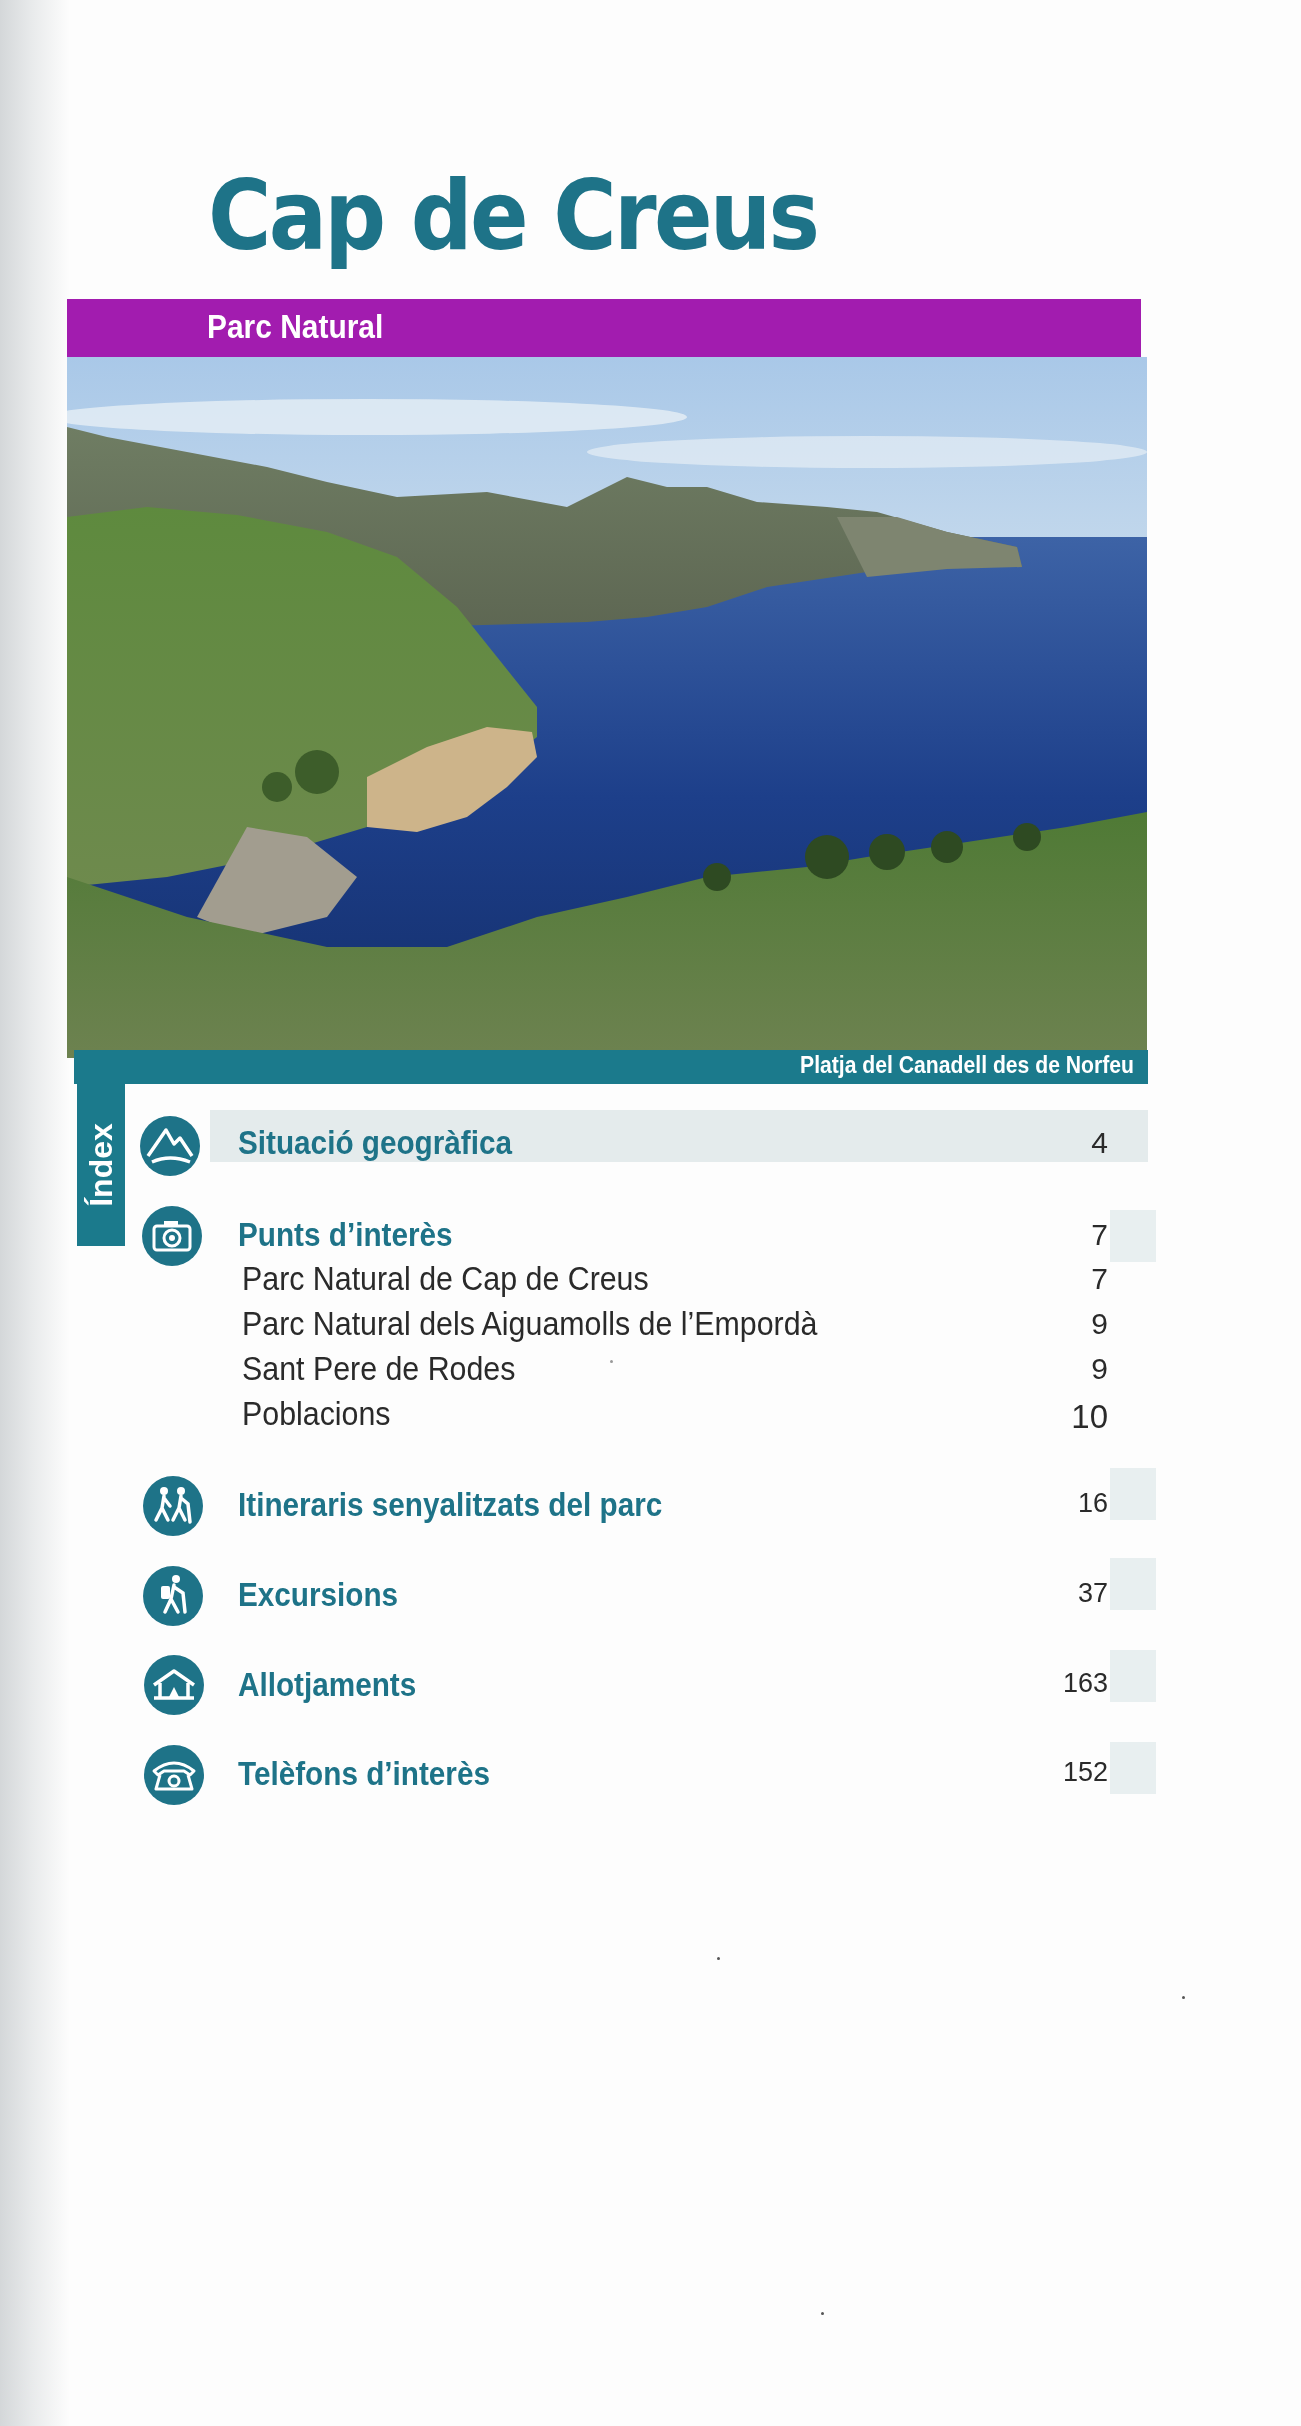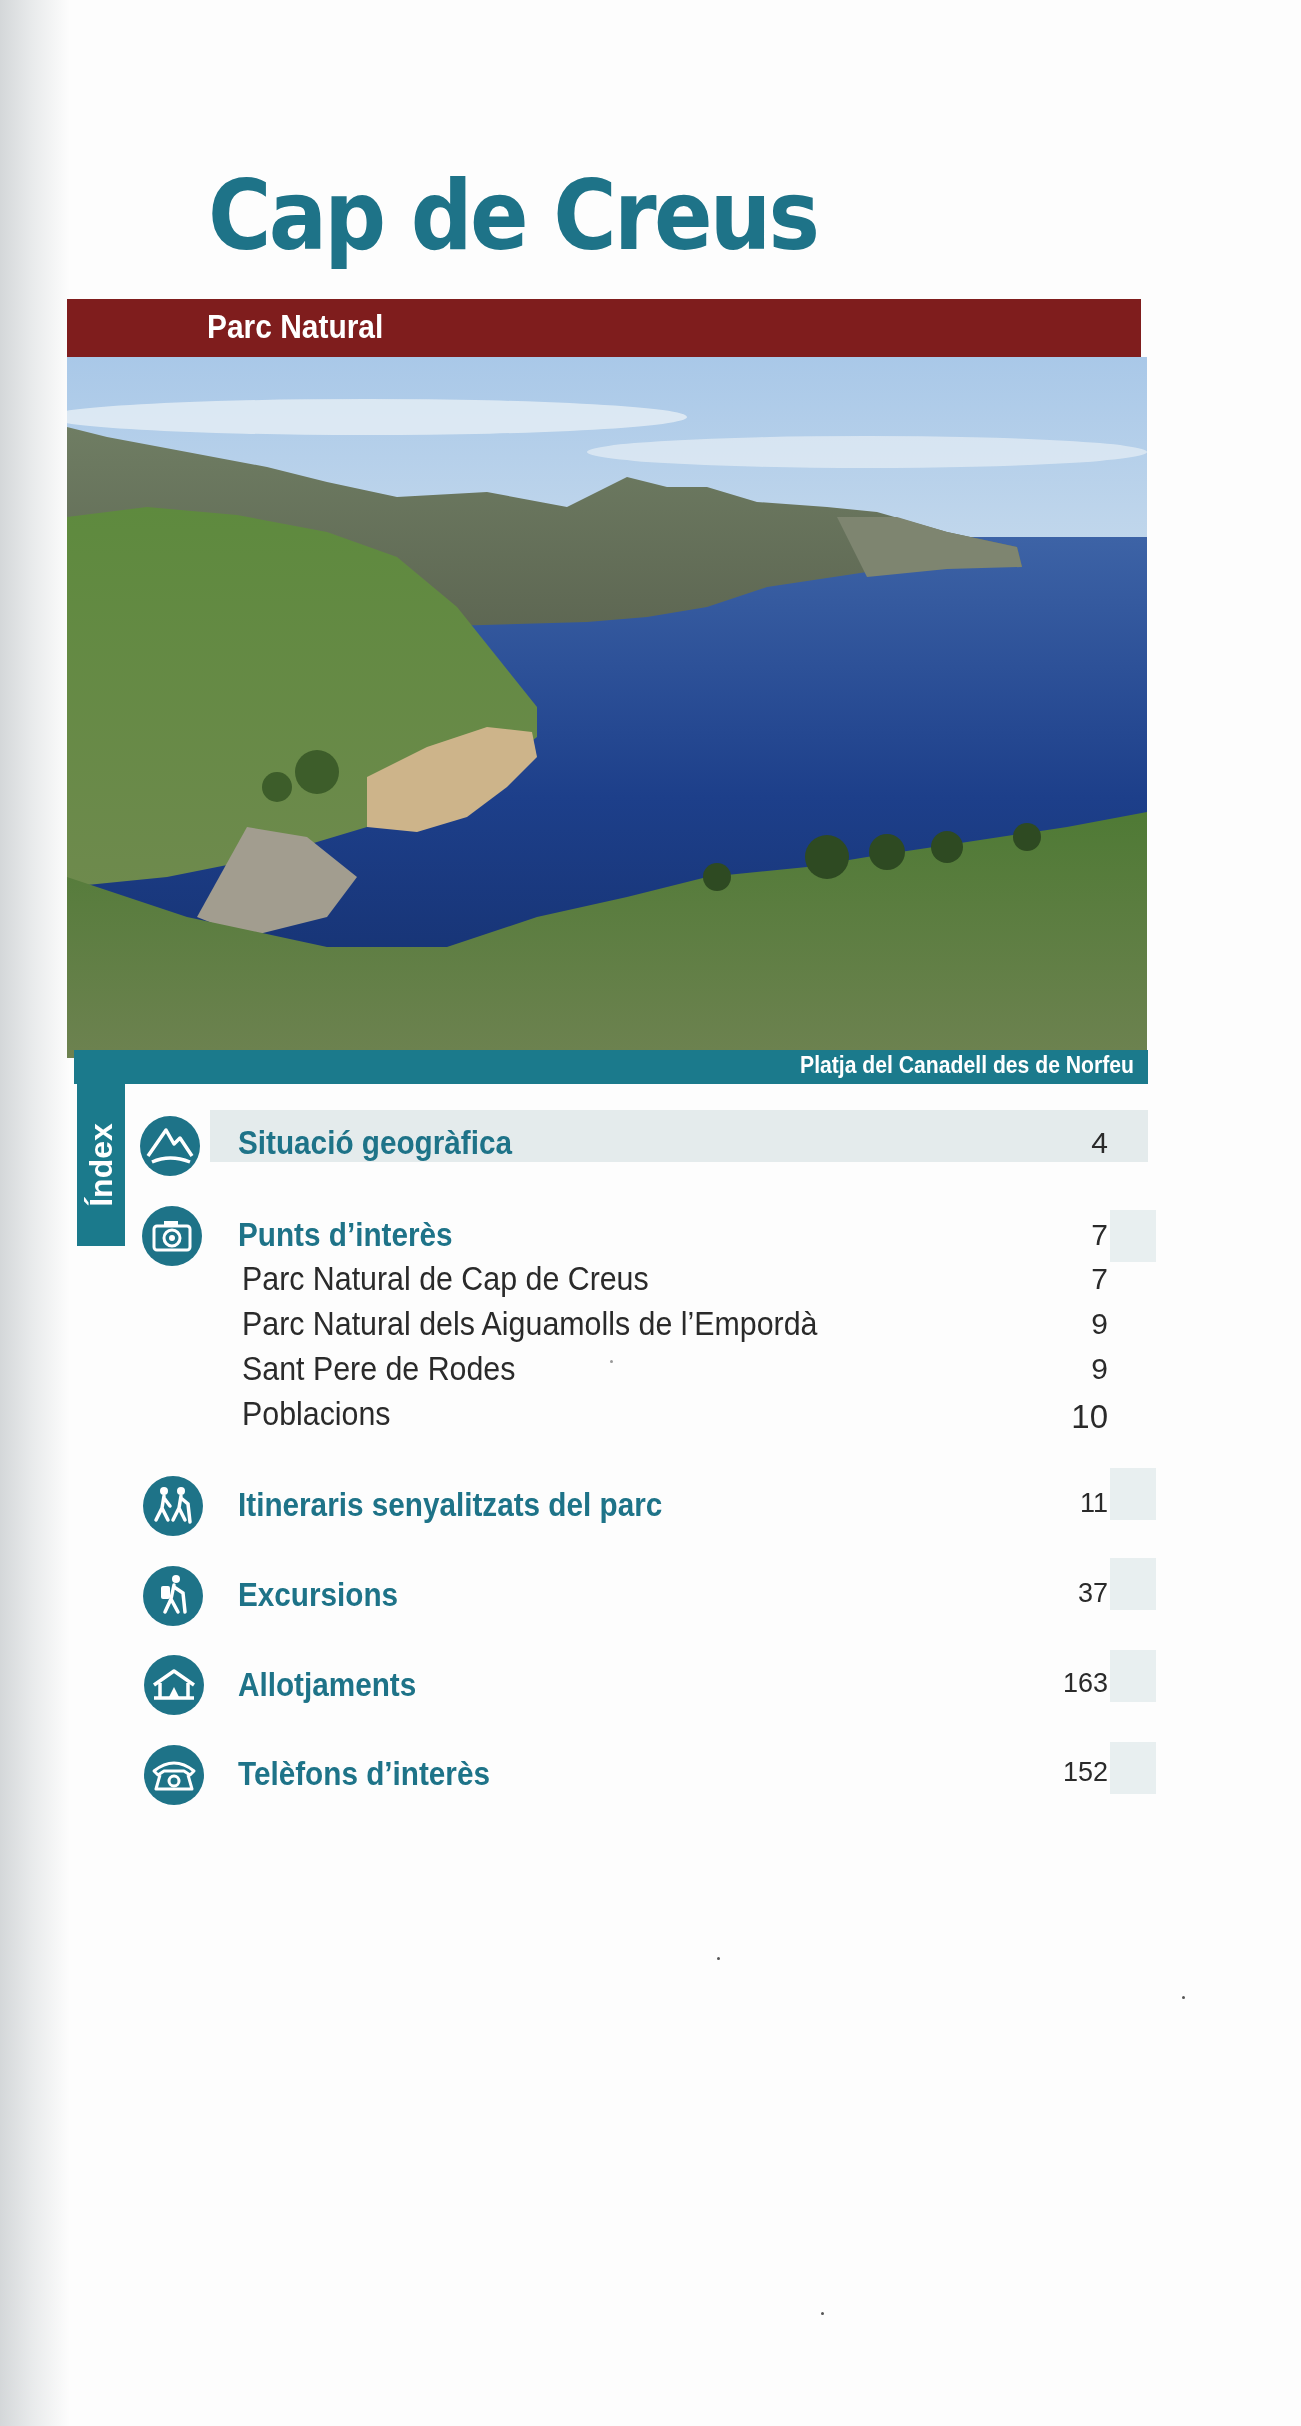--- a/index.html
+++ b/index.html
@@ -13,21 +13,21 @@
     background: linear-gradient(90deg, #d4d7d9 0%, #e8eaeb 45%, #fdfdfd 100%);
   }
   .title {
     position: absolute; left: 208px; top: 168px; margin: 0;
     font-family: "DejaVu Sans", sans-serif; font-weight: bold;
     font-size: 96px; letter-spacing: -3px; color: #1e7388; line-height: 1;
     transform: scaleX(0.9); transform-origin: left top;
   }
   .band-top {
     position: absolute; left: 67px; top: 299px; width: 1074px; height: 58px;
-    background: #7f1d1d;
+    background: #a21caf;
   }
   .band-top .subtitle {
     position: absolute; left: 140px; top: 8px; color: #fff;
     font-family: "Liberation Sans", sans-serif; font-weight: bold; font-size: 34px;
     transform: scaleX(0.88); transform-origin: left center;
   }
   .photo {
     position: absolute; left: 67px; top: 357px; width: 1080px; height: 701px; overflow: hidden;
   }
   .photo svg { display: block; }
@@ -188,21 +188,21 @@
 
 <div class="toc-icon" style="left:143px; top:1476px">
   <svg width="60" height="60" viewBox="0 0 60 60">
     <circle cx="21" cy="15" r="4" fill="#fff"></circle>
     <circle cx="38" cy="15" r="4" fill="#fff"></circle>
     <path d="M21 20 L19 32 L13 44 M19 32 L25 44 M21 22 L27 30" fill="none" stroke="#fff" stroke-width="3.5" stroke-linecap="round"></path>
     <path d="M38 20 L36 32 L30 44 M36 32 L42 44 M38 22 L45 28 L47 46" fill="none" stroke="#fff" stroke-width="3.5" stroke-linecap="round"></path>
   </svg>
 </div>
 <div class="toc-head" style="top:1486px">Itineraris senyalitzats del parc</div>
-<div class="toc-page" style="top:1488px; font-size:27px">11</div>
+<div class="toc-page" style="top:1488px; font-size:27px">16</div>
 
 <div class="toc-icon" style="left:143px; top:1566px">
   <svg width="60" height="60" viewBox="0 0 60 60">
     <circle cx="33" cy="13" r="4" fill="#fff"></circle>
     <rect x="18" y="20" width="9" height="13" rx="2" fill="#fff"></rect>
     <path d="M31 19 L28 33 L22 46 M28 33 L35 46 M31 21 L40 27 L42 46" fill="none" stroke="#fff" stroke-width="3.5" stroke-linecap="round"></path>
   </svg>
 </div>
 <div class="toc-head" style="top:1576px">Excursions</div>
 <div class="toc-page" style="top:1578px; font-size:27px">37</div>

